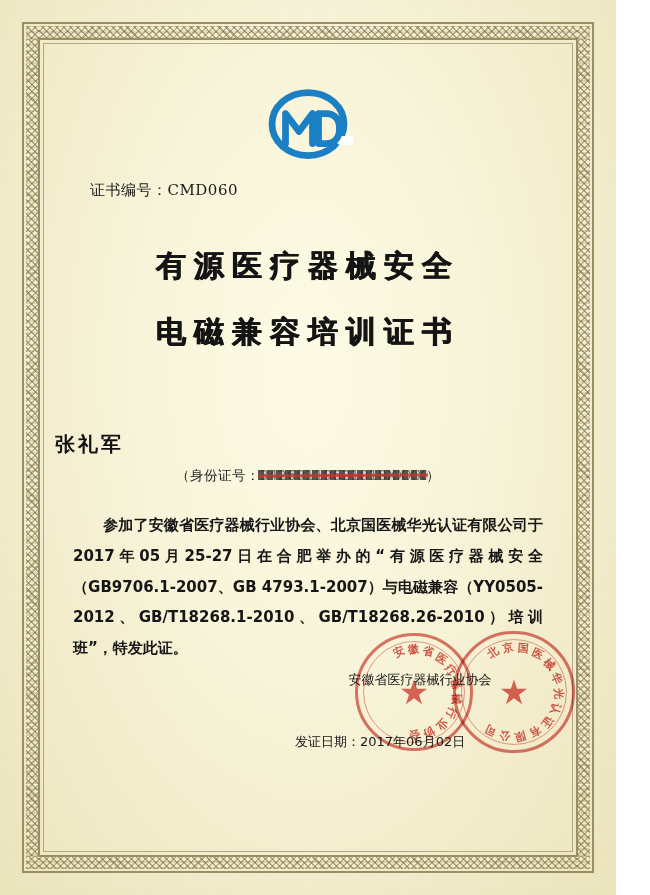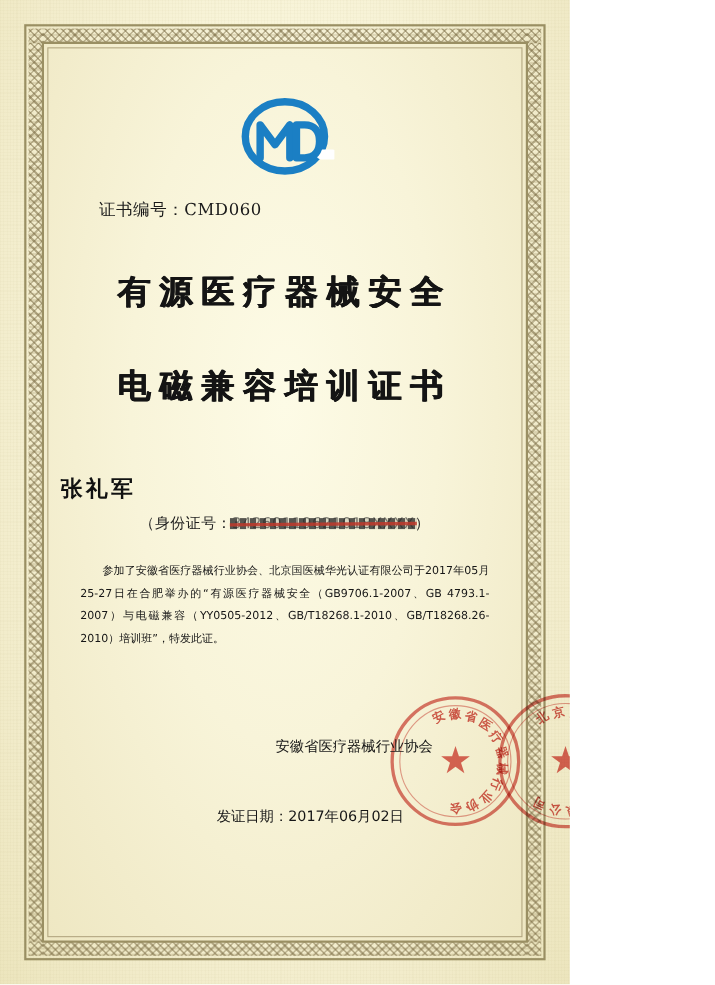--- a/index.html
+++ b/index.html
@@ -9,21 +9,21 @@
   }
   body {
     width: 650px;
     height: 895px;
     overflow: hidden;
     font-family: "DejaVu Sans", "Liberation Sans", sans-serif;
   }
 
   #certificate {
     position: relative;
-    width: 518px;
+    width: 616px;
     height: 895px;
     background:
       radial-gradient(ellipse at 50% 40%, #fdfbe6 0%, #f8f4d9 45%, #f2eccb 75%, #ece5bd 100%);
     box-sizing: border-box;
     overflow: hidden;
   }
 
   
   .frame-outer {
     position: absolute;
@@ -133,21 +133,21 @@
   .title-line {
     font-family: "DejaVu Sans", sans-serif;
     font-weight: bold;
     font-size: 30px;
     letter-spacing: 8px;
     color: #141414;
     text-shadow: 0.6px 0 0 #141414, -0.4px 0 0 #141414;
     line-height: 1.0;
   }
   .title-line.second {
-    margin-top: 56px;
+    margin-top: 36px;
   }
 
   
   .attest {
     position: absolute;
     left: 0;
     right: 0;
     top: 336px;
     text-align: center;
     font-size: 13px;
@@ -209,25 +209,26 @@
     );
     filter: blur(0.6px);
   }
 
   
   .body-text {
     position: absolute;
     left: 18px;
     right: 18px;
     top: 455px;
-    font-size: 10px;
+    font-size: 15px;
     line-height: 2.05;
     color: #161616;
     text-align: justify;
     text-justify: inter-ideograph;
+    font-weight: bold;
   }
   .body-text .indent {
     display: inline-block;
     width: 2em;
   }
 
   
   .seal {
     position: absolute;
     border-radius: 50%;

